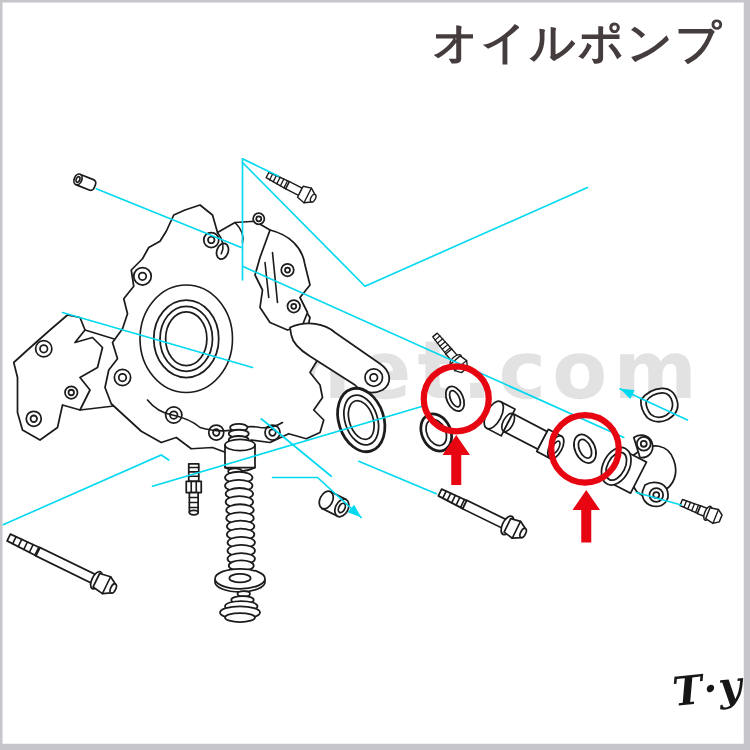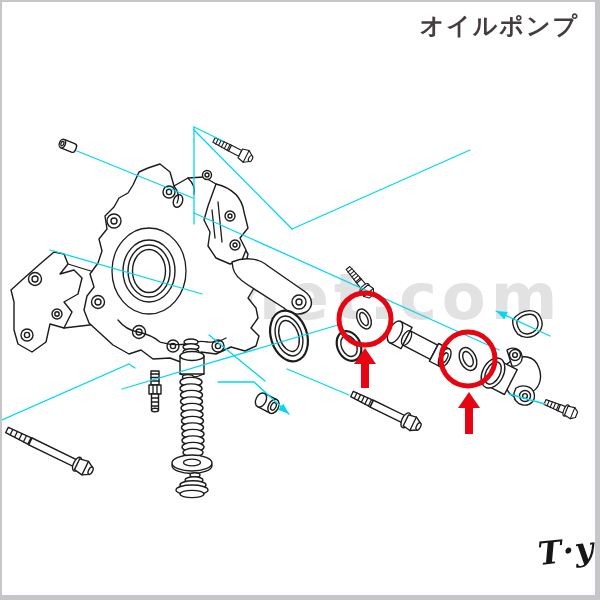--- a/index.html
+++ b/index.html
@@ -15,21 +15,21 @@
   }
   .watermark{
     position:absolute;left:233px;top:258px;z-index:1;
     font-family:"DejaVu Sans",sans-serif;font-weight:bold;
     font-size:64px;letter-spacing:5px;color:var(--watermark);
     user-select:none;white-space:nowrap;
   }
   .artsvg{position:absolute;left:0;top:0;z-index:2;}
   .page-title{
     position:absolute;top:8px;right:16px;z-index:4;
-    font-size:24px;font-weight:bold;letter-spacing:2px;color:var(--title);
+    font-size:36px;font-weight:bold;letter-spacing:2px;color:var(--title);
   }
   .signature{
     position:absolute;left:536px;top:530px;z-index:4;
     font-family:"DejaVu Serif",serif;font-style:italic;font-weight:bold;
     font-size:32px;color:#161616;transform:rotate(-6deg);letter-spacing:1px;
   }
   
   .ln{stroke:var(--line);stroke-width:1.4;fill:#fff;stroke-linejoin:round;stroke-linecap:round;}
   .ln2{stroke:var(--line);stroke-width:2.2;fill:#fff;stroke-linejoin:round;}
   .lo{stroke:var(--line);stroke-width:1.3;fill:none;stroke-linejoin:round;stroke-linecap:round;}

